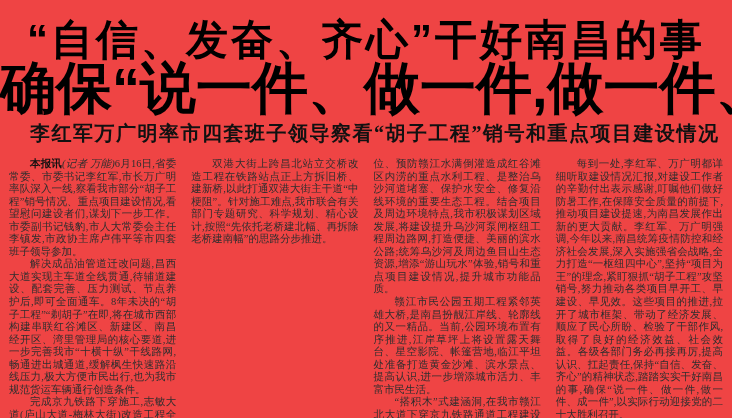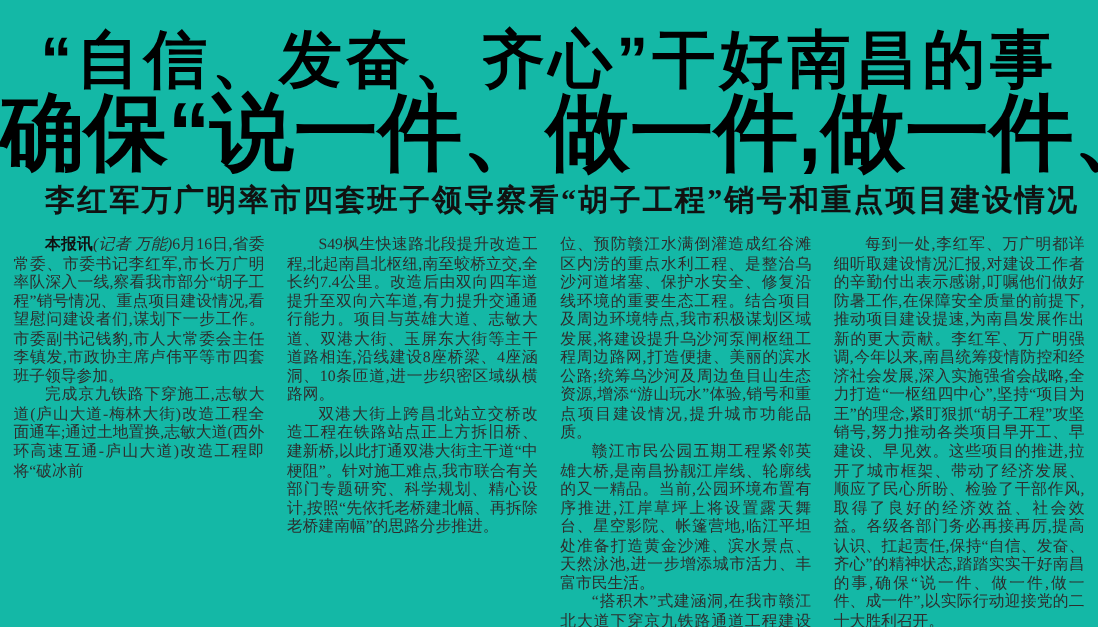--- a/index.html
+++ b/index.html
@@ -1,20 +1,20 @@
 <!DOCTYPE html>
 <html><head>
 <meta charset="utf-8">
 <style>
   html,body { margin:0; padding:0; background:#d9d9d9; }
   .page {
     position:relative;
     width:732px; height:418px;
     margin:0 auto;
-    background:#14b8a6;
+    background:#ef4444;
     overflow:hidden;
     font-family:"Liberation Serif","DejaVu Serif",serif;
     color:#1c1c1c;
     box-sizing:border-box;
   }
   .headline {
     font-family:"Liberation Sans","DejaVu Sans",sans-serif;
     font-weight:900;
     color:#000;
     text-align:center;
@@ -69,32 +69,32 @@
     <div class="headline-line1">“自信、发奋、齐心”干好南昌的事</div>
     <div class="headline-line2">确保“说一件、做一件,做一件、成一件”</div>
   </div>
 
   <div class="subheadline">李红军万广明率市四套班子领导察看“胡子工程”销号和重点项目建设情况</div>
 
   <div class="article-body">
 
     <div class="article-col">
       <p class="indent"><span class="lead-label">本报讯</span><span class="byline">(记者 万能)</span><span>6月16日,省委常委、市委书记李红军,市长万广明率队深入一线,察看我市部分“胡子工程”销号情况、重点项目建设情况,看望慰问建设者们,谋划下一步工作。市委副书记钱豹,市人大常委会主任李镇发,市政协主席卢伟平等市四套班子领导参加。</span></p>
+      <p class="indent">解决成品油管道迁改问题,昌西大道实现主车道全线贯通,待辅道建设、配套完善、压力测试、节点养护后,即可全面通车。8年未决的“胡子工程”“剃胡子”在即,将在城市西部构建串联红谷滩区、新建区、南昌经开区、湾里管理局的核心要道,进一步完善我市“十横十纵”干线路网,畅通进出城通道,缓解枫生快速路沿线压力,极大方便市民出行,也为我市规范货运车辆通行创造条件。</p>
       <p class="indent">完成京九铁路下穿施工,志敏大道(庐山大道-梅林大街)改造工程全面通车;通过土地置换,志敏大道(西外环高速互通-庐山大道)改造工程即将“破冰前</p>
     </div>
 
     <div class="article-col">
-      <p class="indent">S49枫生快速路北段提升改造工程,北起南昌北枢纽,南至蛟桥立交,全长约7.4公里。改造后由双向四车道提升至双向六车道,有力提升交通通行能力。项目与英雄大道、志敏大道、双港大街、玉屏东大街等主干道路相连,沿线建设8座桥梁、4座涵洞、10条匝道,进一步织密区域纵横路网。</p>
       <p class="indent">双港大街上跨昌北站立交桥改造工程在铁路站点正上方拆旧桥、建新桥,以此打通双港大街主干道“中梗阻”。针对施工难点,我市联合有关部门专题研究、科学规划、精心设计,按照“先依托老桥建北幅、再拆除老桥建南幅”的思路分步推进。</p>
 
     </div>
 
     <div class="article-col">
       <p>位、预防赣江水满倒灌造成红谷滩区内涝的重点水利工程、是整治乌沙河道堵塞、保护水安全、修复沿线环境的重要生态工程。结合项目及周边环境特点,我市积极谋划区域发展,将建设提升乌沙河泵闸枢纽工程周边路网,打造便捷、美丽的滨水公路;统筹乌沙河及周边鱼目山生态资源,增添“游山玩水”体验,销号和重点项目建设情况,提升城市功能品质。</p>
-      <p class="indent">赣江市民公园五期工程紧邻英雄大桥,是南昌扮靓江岸线、轮廓线的又一精品。当前,公园环境布置有序推进,江岸草坪上将设置露天舞台、星空影院、帐篷营地,临江平坦处准备打造黄金沙滩、滨水景点、天然泳池,进一步增添城市活力、丰富市民生活。</p>
+      <p class="indent">赣江市民公园五期工程紧邻英雄大桥,是南昌扮靓江岸线、轮廓线的又一精品。当前,公园环境布置有序推进,江岸草坪上将设置露天舞台、星空影院、帐篷营地,临江平坦处准备打造黄金沙滩、滨水景点、提高认识,进一步增添城市活力、丰富市民生活。</p>
       <p class="indent">“搭积木”式建涵洞,在我市赣江北大道下穿京九铁路通道工程建设现场震撼上演。在保障铁路运行的同时,重达数千吨的预制箱涵逐步嵌入涵洞。目前,工程已完成了第一孔涵洞顶进,第二孔涵洞顶</p>
     </div>
 
     <div class="article-col">
       <p class="indent">每到一处,李红军、万广明都详细听取建设情况汇报,对建设工作者的辛勤付出表示感谢,叮嘱他们做好防暑工作,在保障安全质量的前提下,推动项目建设提速,为南昌发展作出新的更大贡献。李红军、万广明强调,今年以来,南昌统筹疫情防控和经济社会发展,深入实施强省会战略,全力打造“一枢纽四中心”,坚持“项目为王”的理念,紧盯狠抓“胡子工程”攻坚销号,努力推动各类项目早开工、早建设、早见效。这些项目的推进,拉开了城市框架、带动了经济发展、顺应了民心所盼、检验了干部作风,取得了良好的经济效益、社会效益。各级各部门务必再接再厉,提高认识、扛起责任,保持“自信、发奋、齐心”的精神状态,踏踏实实干好南昌的事,确保“说一件、做一件,做一件、成一件”,以实际行动迎接党的二十大胜利召开。</p>
     </div>
 
   </div>
 
 </div>

